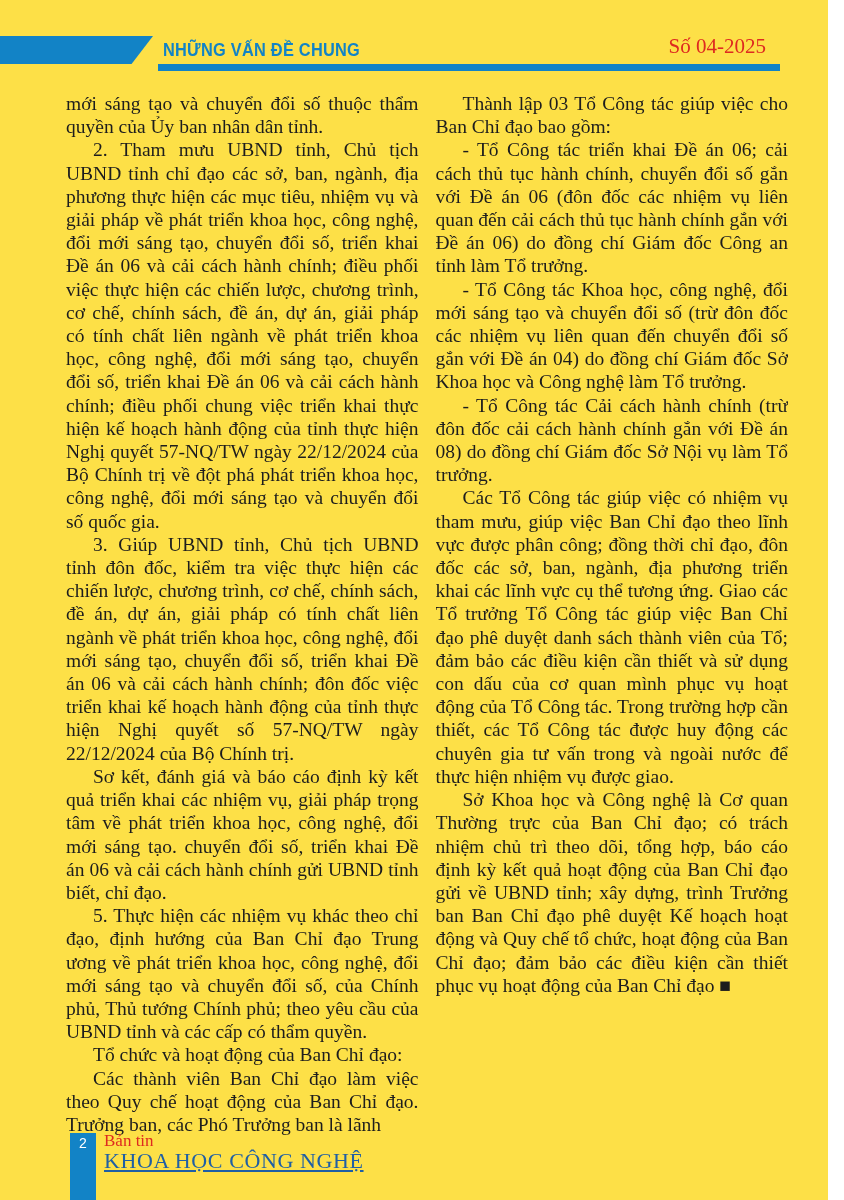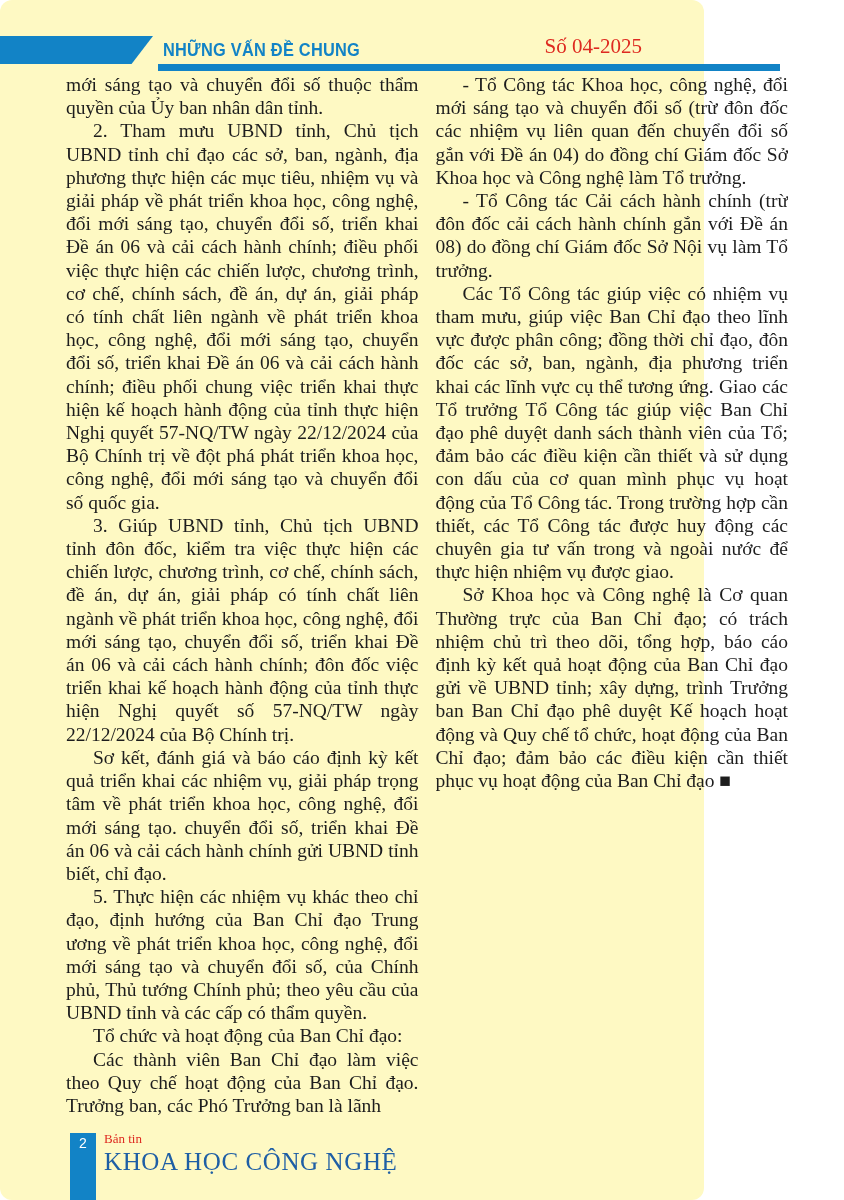--- a/index.html
+++ b/index.html
@@ -4,24 +4,23 @@
 <style>
   html, body {
     margin: 0; padding: 0;
     width: 844px; height: 1200px;
     background: #ffffff;
     overflow: hidden;
     font-family: "Liberation Serif", serif;
   }
   .page {
     position: relative;
-    width: 704px; height: 1200px;
-    background: #fef9c3;
+    width: 828px; height: 1200px;
+    background: #fde047;
     color: var(--text-black, #1d1d1d);
-    border-radius: 12px;
   }
 
   
   .header-bar {
     position: absolute; left: 0; top: 36px;
     width: 153px; height: 28px;
     background: var(--accent-blue, #1283c6);
     clip-path: polygon(0 0, 100% 0, 86% 100%, 0 100%);
   }
   .header-title-wrap {
@@ -47,21 +46,21 @@
   .issue {
     position: absolute; top: 34px; right: 62px;
     font-family: "Liberation Serif", serif;
     font-size: 21px;
     color: var(--accent-red, #de2a20);
     white-space: nowrap;
   }
 
   
   .content {
-    position: absolute; left: 66px; top: 73px;
+    position: absolute; left: 66px; top: 92px;
     width: 722px; height: 1046px;
     display: flex; gap: 17px;
     overflow: hidden;
   }
   .col {
     flex: 1 1 0;
     min-width: 0;
     text-align: justify;
     font-size: 19.5px;
     line-height: 23.2px;
@@ -78,29 +77,30 @@
     width: 26px; height: 67px;
     background: var(--accent-blue, #1283c6);
     color: #ffffff;
     font-family: "Liberation Sans", sans-serif;
     font-size: 14px;
     text-align: center;
     line-height: 20px;
   }
   .footer-label {
     position: absolute; left: 104px; top: 1131px;
-    font-size: 13px;
+    font-size: 17px;
     color: var(--accent-red, #de2a20);
   }
   .footer-title {
     position: absolute; left: 104px; top: 1148px;
-    font-size: 25px;
+    font-size: 22px;
     letter-spacing: 0.6px;
     color: var(--footer-title-blue, #1f5fa5);
     white-space: nowrap;
+    text-decoration: underline;
   }
 </style>
 </head>
 <body>
 
 <div class="page">
 
   <div>
     <div class="header-bar"></div>
     <div class="header-title-wrap">
@@ -114,20 +114,22 @@
     <div class="col">
         <p class="para continuation">mới sáng tạo và chuyển đổi số thuộc thẩm quyền của Ủy ban nhân dân tỉnh.</p>
         <p class="para">2. Tham mưu UBND tỉnh, Chủ tịch UBND tỉnh chỉ đạo các sở, ban, ngành, địa phương thực hiện các mục tiêu, nhiệm vụ và giải pháp về phát triển khoa học, công nghệ, đổi mới sáng tạo, chuyển đổi số, triển khai Đề án 06 và cải cách hành chính; điều phối việc thực hiện các chiến lược, chương trình, cơ chế, chính sách, đề án, dự án, giải pháp có tính chất liên ngành về phát triển khoa học, công nghệ, đổi mới sáng tạo, chuyển đổi số, triển khai Đề án 06 và cải cách hành chính; điều phối chung việc triển khai thực hiện kế hoạch hành động của tỉnh thực hiện Nghị quyết 57-NQ/TW ngày 22/12/2024 của Bộ Chính trị về đột phá phát triển khoa học, công nghệ, đổi mới sáng tạo và chuyển đổi số quốc gia.</p>
         <p class="para">3. Giúp UBND tỉnh, Chủ tịch UBND tỉnh đôn đốc, kiểm tra việc thực hiện các chiến lược, chương trình, cơ chế, chính sách, đề án, dự án, giải pháp có tính chất liên ngành về phát triển khoa học, công nghệ, đổi mới sáng tạo, chuyển đổi số, triển khai Đề án 06 và cải cách hành chính; đôn đốc việc triển khai kế hoạch hành động của tỉnh thực hiện Nghị quyết số 57-NQ/TW ngày 22/12/2024 của Bộ Chính trị.</p>
         <p class="para">Sơ kết, đánh giá và báo cáo định kỳ kết quả triển khai các nhiệm vụ, giải pháp trọng tâm về phát triển khoa học, công nghệ, đổi mới sáng tạo. chuyển đổi số, triển khai Đề án 06 và cải cách hành chính gửi UBND tỉnh biết, chỉ đạo.</p>
         <p class="para">5. Thực hiện các nhiệm vụ khác theo chỉ đạo, định hướng của Ban Chỉ đạo Trung ương về phát triển khoa học, công nghệ, đổi mới sáng tạo và chuyển đổi số, của Chính phủ, Thủ tướng Chính phủ; theo yêu cầu của UBND tỉnh và các cấp có thẩm quyền.</p>
         <p class="para bold-heading">Tổ chức và hoạt động của Ban Chỉ đạo:</p>
         <p class="para">Các thành viên Ban Chỉ đạo làm việc theo Quy chế hoạt động của Ban Chỉ đạo. Trưởng ban, các Phó Trưởng ban là lãnh</p>
       </div>
     <div class="col">
+        <p class="para">Thành lập 03 Tổ Công tác giúp việc cho Ban Chỉ đạo bao gồm:</p>
+        <p class="para">- Tổ Công tác triển khai Đề án 06; cải cách thủ tục hành chính, chuyển đổi số gắn với Đề án 06 (đôn đốc các nhiệm vụ liên quan đến cải cách thủ tục hành chính gắn với Đề án 06) do đồng chí Giám đốc Công an tỉnh làm Tổ trưởng.</p>
         <p class="para">- Tổ Công tác Khoa học, công nghệ, đổi mới sáng tạo và chuyển đổi số (trừ đôn đốc các nhiệm vụ liên quan đến chuyển đổi số gắn với Đề án 04) do đồng chí Giám đốc Sở Khoa học và Công nghệ làm Tổ trưởng.</p>
         <p class="para">- Tổ Công tác Cải cách hành chính (trừ đôn đốc cải cách hành chính gắn với Đề án 08) do đồng chí Giám đốc Sở Nội vụ làm Tổ trưởng.</p>
         <p class="para">Các Tổ Công tác giúp việc có nhiệm vụ tham mưu, giúp việc Ban Chỉ đạo theo lĩnh vực được phân công; đồng thời chỉ đạo, đôn đốc các sở, ban, ngành, địa phương triển khai các lĩnh vực cụ thể tương ứng. Giao các Tổ trưởng Tổ Công tác giúp việc Ban Chỉ đạo phê duyệt danh sách thành viên của Tổ; đảm bảo các điều kiện cần thiết và sử dụng con dấu của cơ quan mình phục vụ hoạt động của Tổ Công tác. Trong trường hợp cần thiết, các Tổ Công tác được huy động các chuyên gia tư vấn trong và ngoài nước để thực hiện nhiệm vụ được giao.</p>
         <p class="para">Sở Khoa học và Công nghệ là Cơ quan Thường trực của Ban Chỉ đạo; có trách nhiệm chủ trì theo dõi, tổng hợp, báo cáo định kỳ kết quả hoạt động của Ban Chỉ đạo gửi về UBND tỉnh; xây dựng, trình Trưởng ban Ban Chỉ đạo phê duyệt Kế hoạch hoạt động và Quy chế tổ chức, hoạt động của Ban Chỉ đạo; đảm bảo các điều kiện cần thiết phục vụ hoạt động của Ban Chỉ đạo ■</p>
       </div>
   </div>
 
   <div>
     <div class="page-badge">
       <span>2</span>

